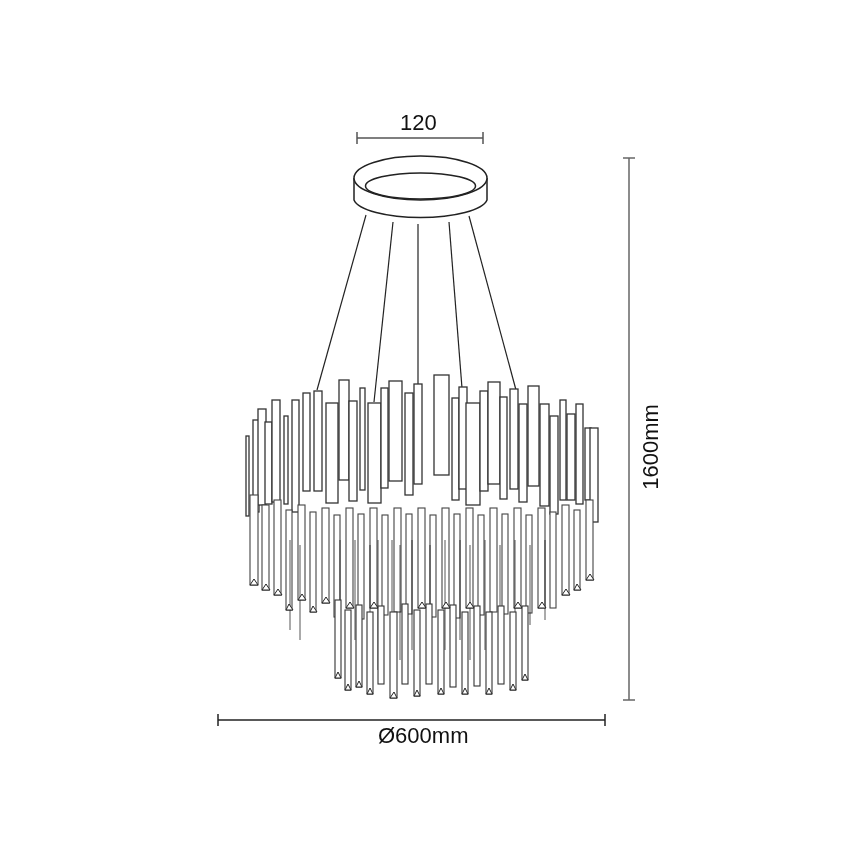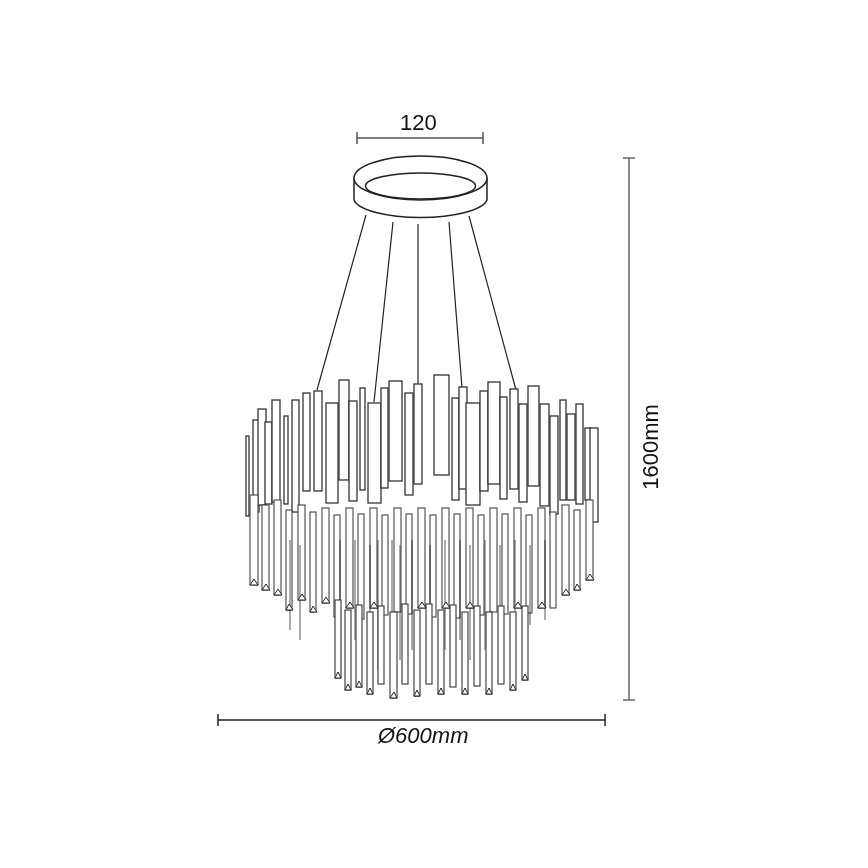--- a/index.html
+++ b/index.html
@@ -1,20 +1,20 @@
 <!DOCTYPE html>
 <html><head>
   <meta charset="utf-8">
   <style>
     html, body { margin: 0; padding: 0; background: #ffffff; }
     body { width: 868px; height: 868px; position: relative; overflow: hidden; font-family: "Liberation Sans", sans-serif; }
     #drawing { position: absolute; left: 0; top: 0; width: 868px; height: 868px; }
     .dim-text { position: absolute; color: #111111; font-size: 22px; font-family: "Liberation Sans", sans-serif; white-space: nowrap; }
     #label-top { left: 400px; top: 110px; text-align: center; }
-    #label-width { left: 378px; top: 723px; font-style: italic; }
+    #label-width { left: 378px; top: 723px; }
     #label-height { left: 608px; top: 434px; transform: rotate(-90deg); transform-origin: center center; }
   </style>
 </head>
 <body>
 
 <svg id="drawing" viewBox="0 0 868 868" xmlns="http://www.w3.org/2000/svg">
 
   <g stroke="#555" stroke-width="1.5" fill="none">
     <line x1="357" y1="138" x2="483" y2="138"></line>
     <line x1="357" y1="132" x2="357" y2="144"></line>

